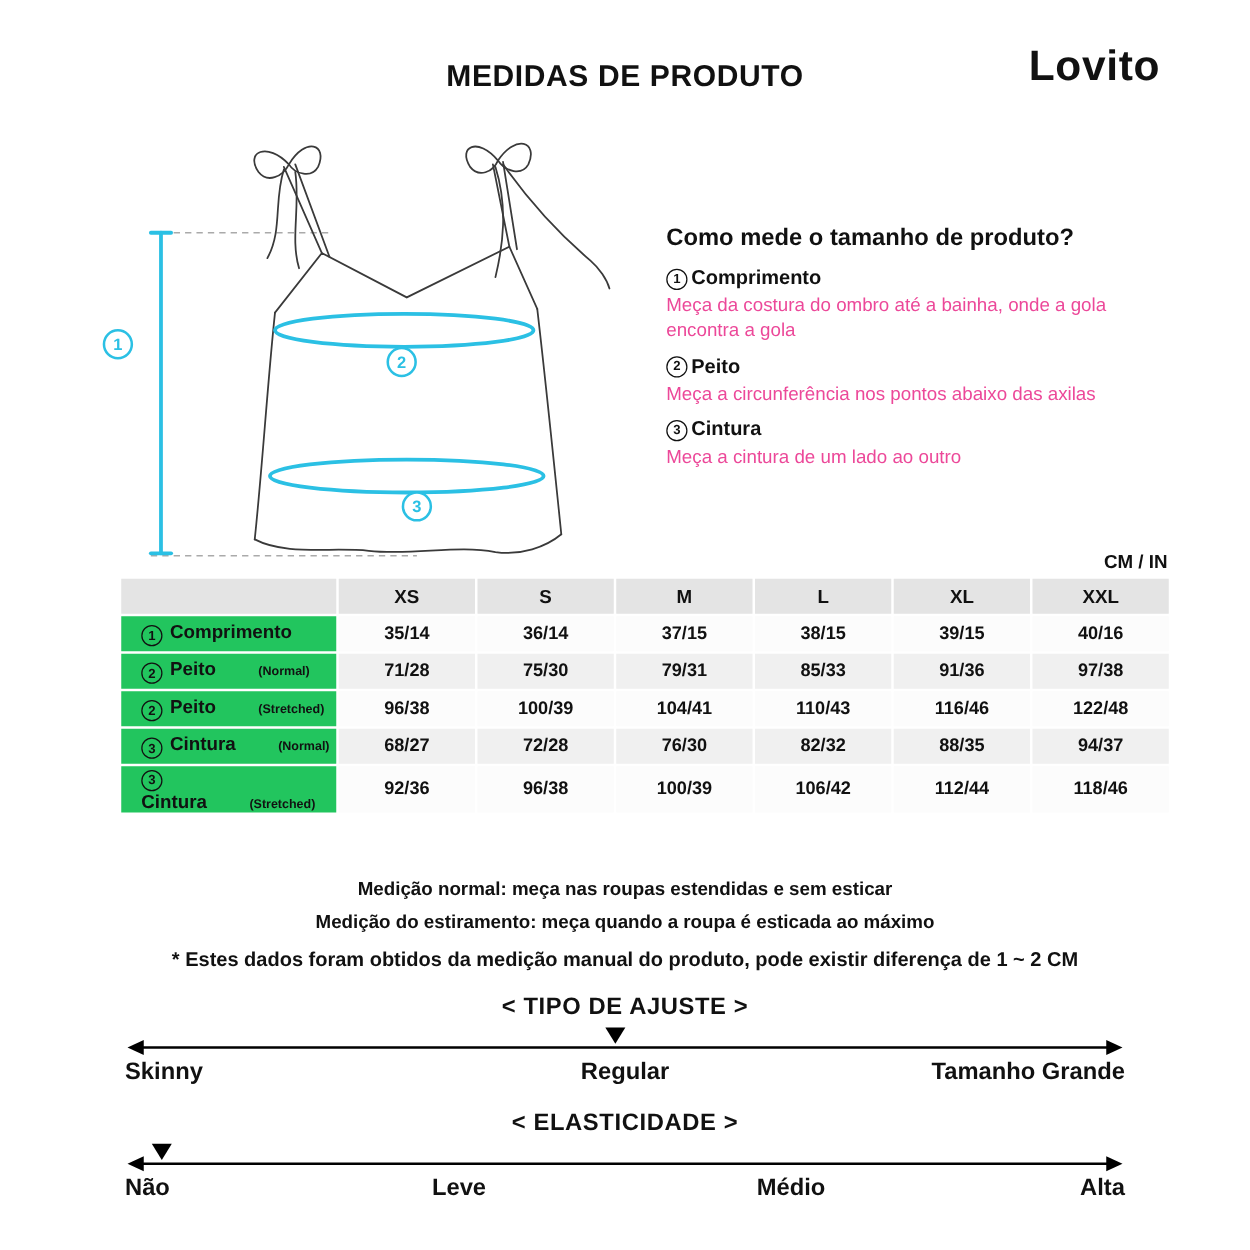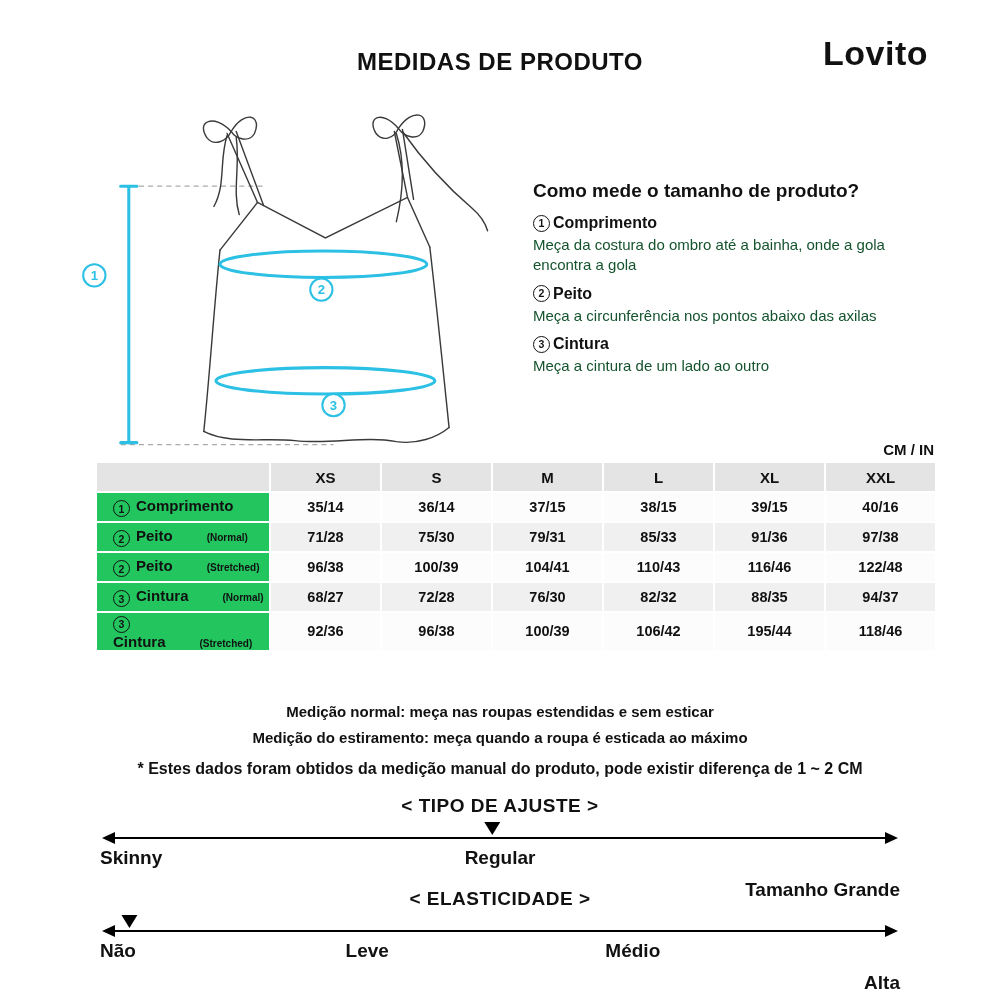--- a/index.html
+++ b/index.html
@@ -10,21 +10,21 @@
   
   .page-title{position:absolute;top:48px;left:0;width:100%;text-align:center;
     font-size:24px;font-weight:800;letter-spacing:.5px;}
   .brand-logo{position:absolute;top:34px;right:72px;font-size:34px;font-weight:800;letter-spacing:.5px;}
   
   .diagram{position:absolute;left:60px;top:95px;width:470px;height:375px;}
   
   .guide{position:absolute;left:533px;top:180px;width:412px;}
   .guide-heading{font-size:19px;font-weight:800;margin:0 0 12px;}
   .gi-head{display:flex;align-items:center;gap:3px;font-size:16px;font-weight:700;margin:10px 0 3px;}
-  .gi-desc{font-size:15px;color:#14532d;line-height:1.32;}
+  .gi-desc{font-size:15px;color:#ec4899;line-height:1.32;}
   
   .circ{display:inline-flex;flex:none;width:15px;height:15px;border:1.3px solid #111;border-radius:50%;
     align-items:center;justify-content:center;font-size:10.5px;font-weight:700;line-height:1;}
   
   .unit-label{position:absolute;top:441px;right:66px;font-size:15px;font-weight:800;}
   
   .size-table{position:absolute;left:95px;top:461px;width:842px;border-collapse:separate;border-spacing:2px;table-layout:fixed;}
   .size-table th,.size-table td{height:28px;padding:0;text-align:center;font-weight:700;font-size:14.5px;}
   .size-table thead th{background:#e4e4e4;font-size:15px;}
   .size-table td.rowlabel{background:#22c55e;text-align:left;padding-left:16px;}
@@ -41,21 +41,21 @@
   .scale-section{position:absolute;left:0;width:100%;}
   #fit-section{top:795px;}
   #elastic-section{top:888px;}
   .scale-heading{text-align:center;font-size:19px;font-weight:800;letter-spacing:.5px;}
   .axis-wrap{width:800px;margin:1px auto 0;height:28px;}
   .axis-labels{position:relative;width:800px;margin:1px auto 0;height:22px;font-size:19px;font-weight:700;}
   .al-left{position:absolute;left:0;}
   .al-center{position:absolute;left:50%;transform:translateX(-50%);}
   .al-c1{position:absolute;left:33.4%;transform:translateX(-50%);}
   .al-c2{position:absolute;left:66.6%;transform:translateX(-50%);}
-  .al-right{position:absolute;right:0;margin-top:32px;}
+  .al-right{position:absolute;right:0;}
 </style>
 </head>
 <body>
 
 <div class="page-title">MEDIDAS DE PRODUTO</div>
 <div class="brand-logo">Lovito</div>
 
 <svg class="diagram" viewBox="0 0 460 370">
 
   <line x1="58" y1="90" x2="200" y2="90" stroke="#aaa" stroke-width="1.2" stroke-dasharray="5 4"></line>
@@ -190,21 +190,21 @@
         <td>82/32</td>
         <td>88/35</td>
         <td>94/37</td>
       </tr>
       <tr>
         <td class="rowlabel"><span class="circ">3</span><span class="rl-main">Cintura</span><span class="rl-sub">(Stretched)</span></td>
         <td>92/36</td>
         <td>96/38</td>
         <td>100/39</td>
         <td>106/42</td>
-        <td>195/44</td>
+        <td>112/44</td>
         <td>118/46</td>
       </tr>
     </tbody>
 </table>
 
 <div class="notes">
   <div class="note-line">Medição normal: meça nas roupas estendidas e sem esticar</div>
   <div class="note-line">Medição do estiramento: meça quando a roupa é esticada ao máximo</div>
   <div class="note-star">* Estes dados foram obtidos da medição manual do produto, pode existir diferença de 1 ~ 2 CM</div>
 </div>

